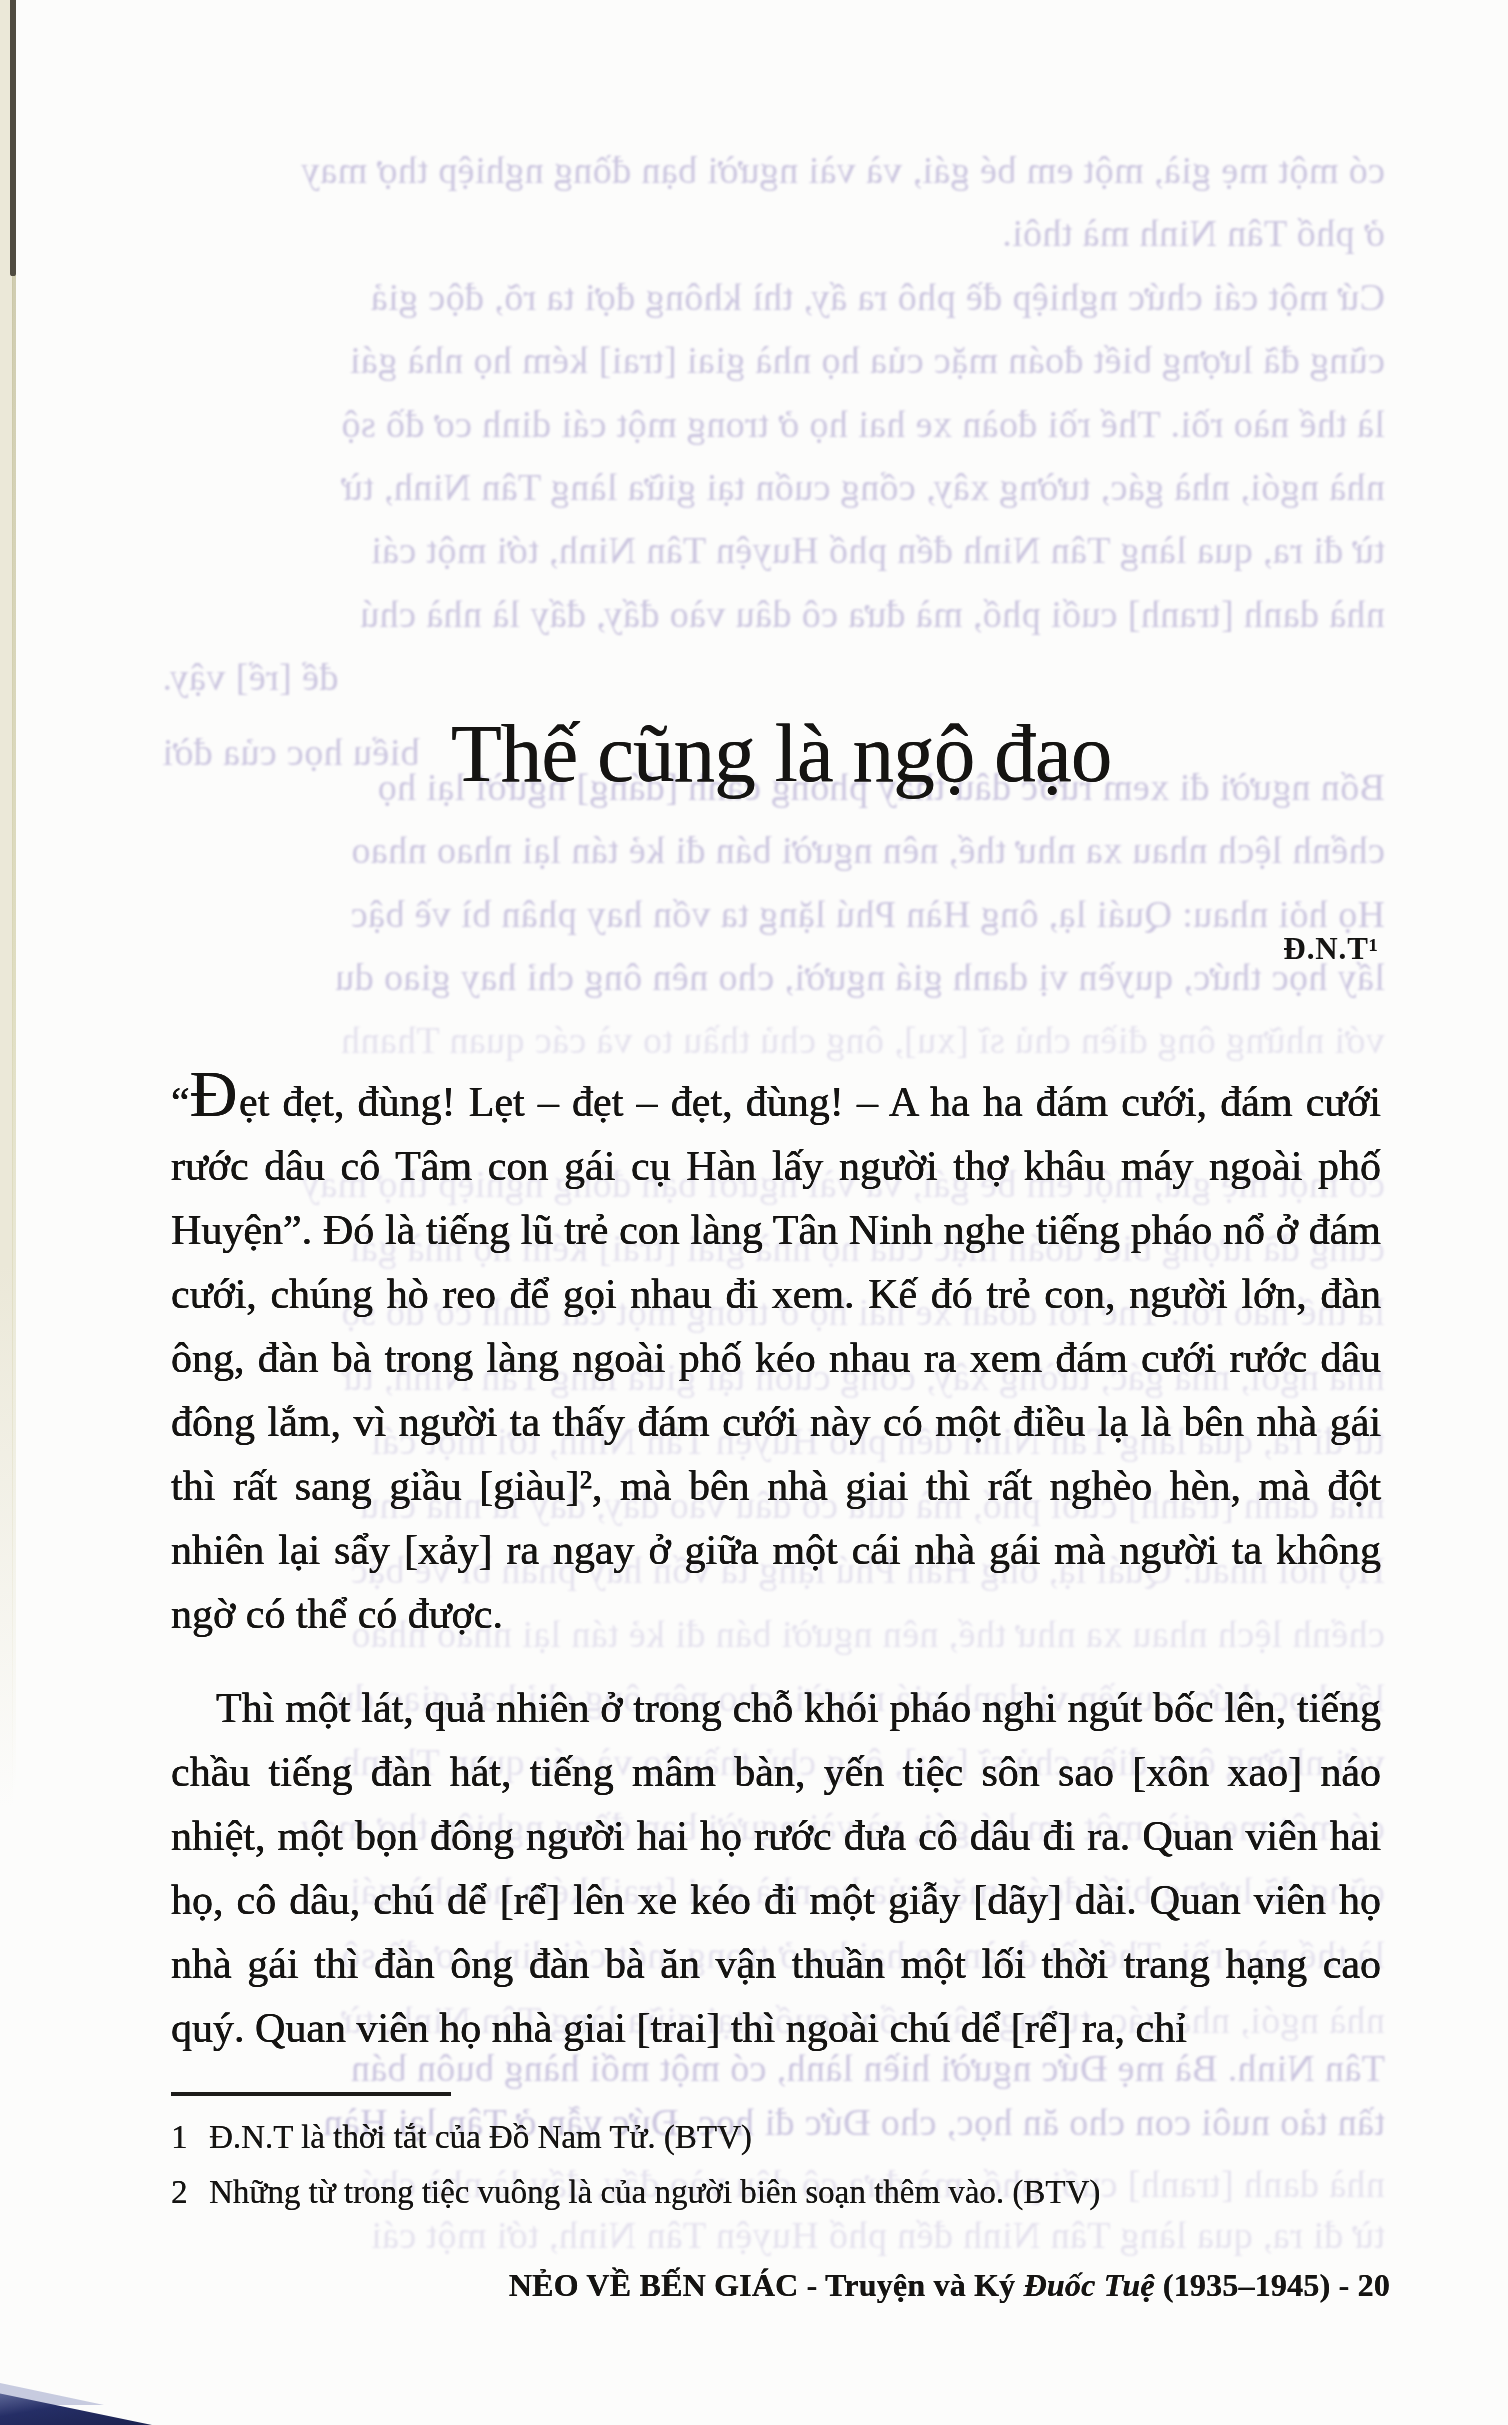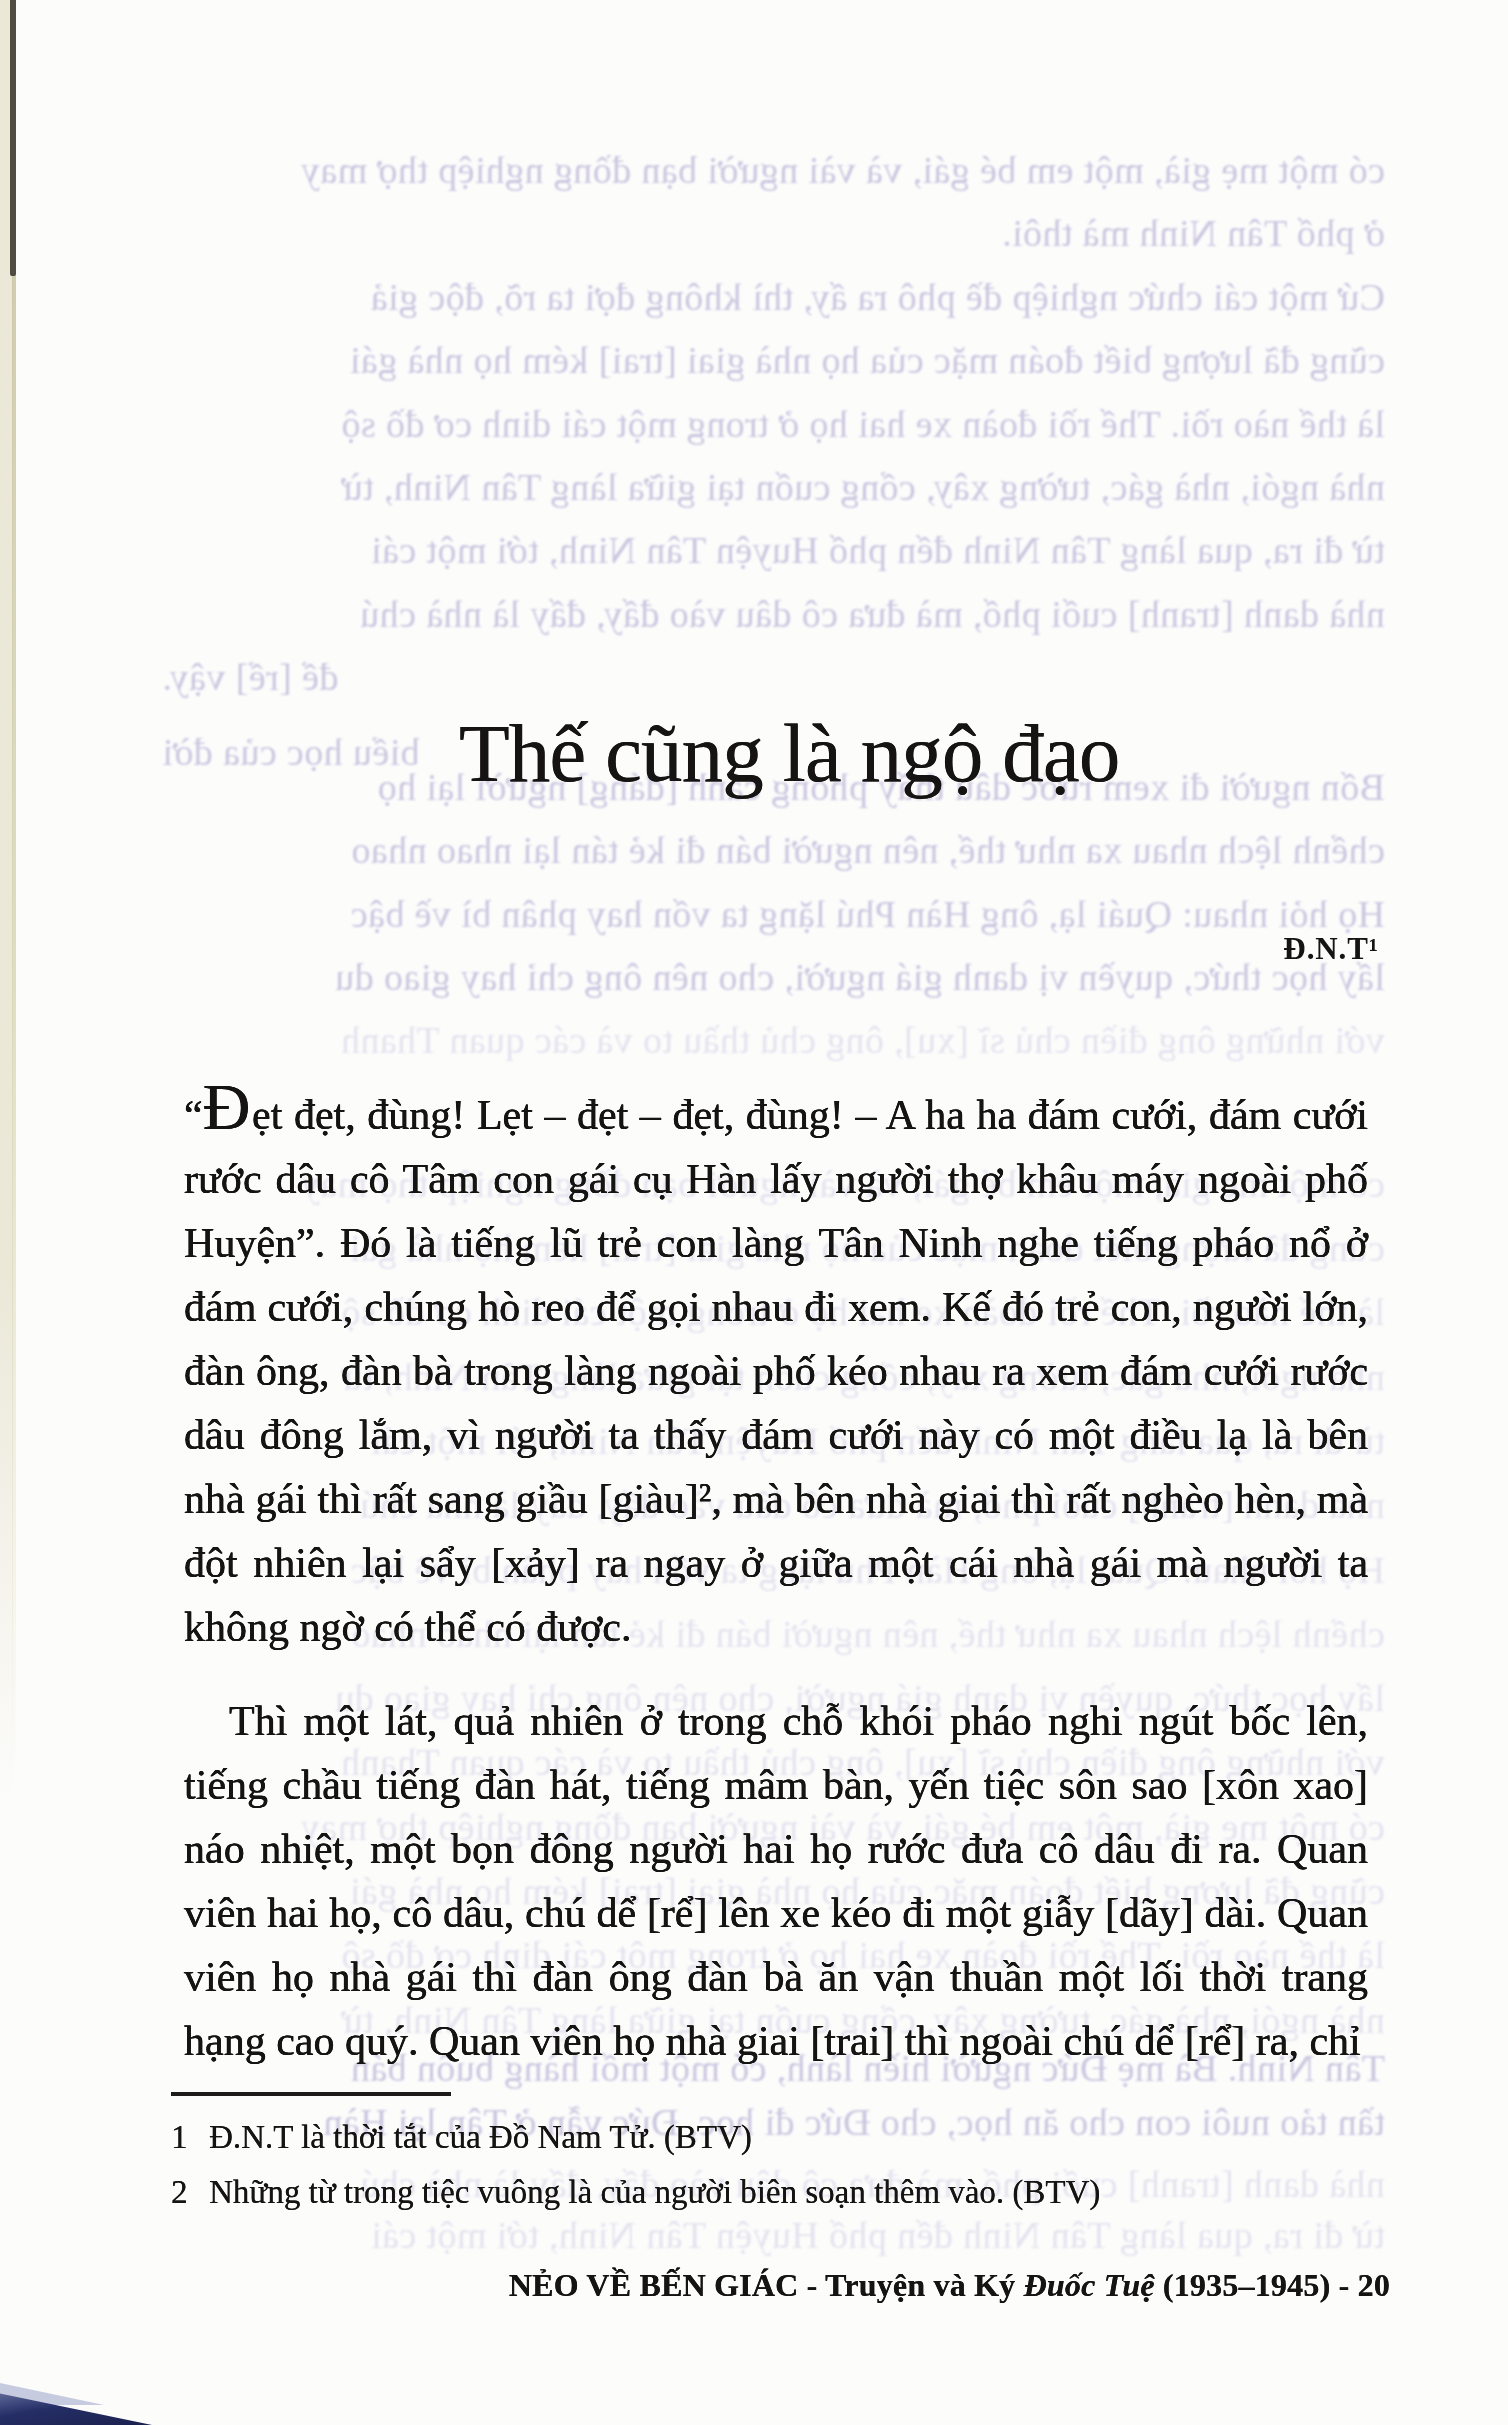--- a/index.html
+++ b/index.html
@@ -45,21 +45,21 @@
     font:400 38px/49px "Liberation Serif", serif;
     color:var(--bleed,#9b90c4);
     opacity:.5;
     white-space:nowrap;
     letter-spacing:0.4px;
   }
   .ghost-line.r{text-align:right;}
   .ghost-line.dim{opacity:.24;}
   
   .title{
-    position:absolute;left:120px;top:647px;width:1338px;
+    position:absolute;left:112px;top:647px;width:1338px;
     text-align:center;
     font-size:83px;line-height:101px;font-weight:400;
     letter-spacing:-0.9px;
     text-shadow:0.4px 0 0 currentColor;
   }
   .subtitle{
     position:absolute;left:104px;top:766px;width:1338px;
     text-align:center;
     font-size:38px;line-height:52px;font-weight:700;
   }
@@ -69,21 +69,21 @@
     font-size:31px;line-height:49px;font-weight:700;
     letter-spacing:0.9px;
   }
   
   .body-block{
     position:absolute;left:171px;top:1070px;width:1210px;
     font-size:42px;line-height:64px;
     text-align:justify;
     text-shadow:0.3px 0 0 currentColor,-0.2px 0 0 currentColor;
   }
-  .body-block p{margin:13px;}
+  .body-block p{margin:0;}
   .body-block p + p{margin-top:29.5px;text-indent:45px;}
   .lead-q{font-size:42px;}
   .lead-cap{
     font-size:66px;line-height:0;font-weight:400;
     letter-spacing:0;margin-right:1.7px;
   }
   
   .fn-rule{
     position:absolute;left:171px;top:2092px;width:280px;height:3.5px;
     background:#1c1b19;

